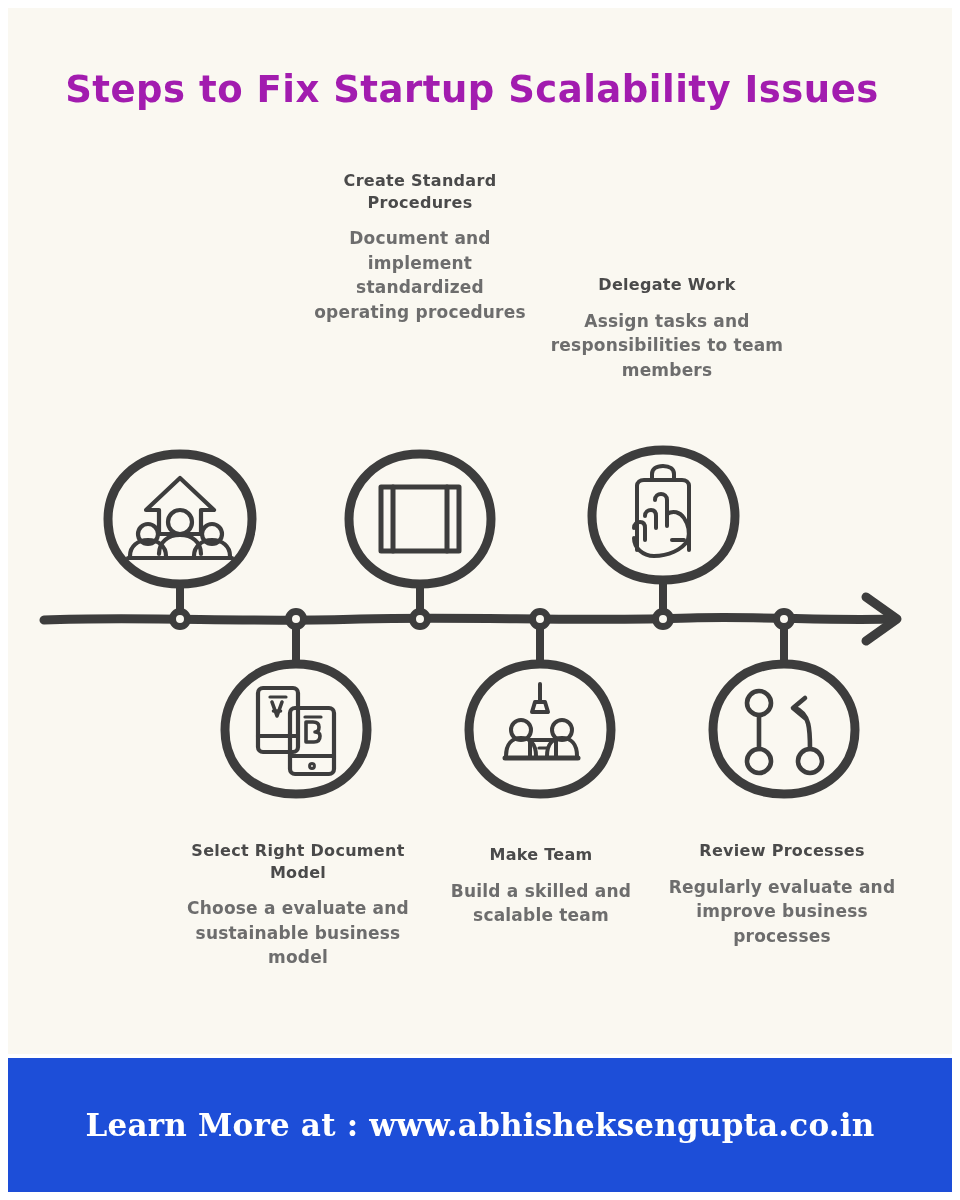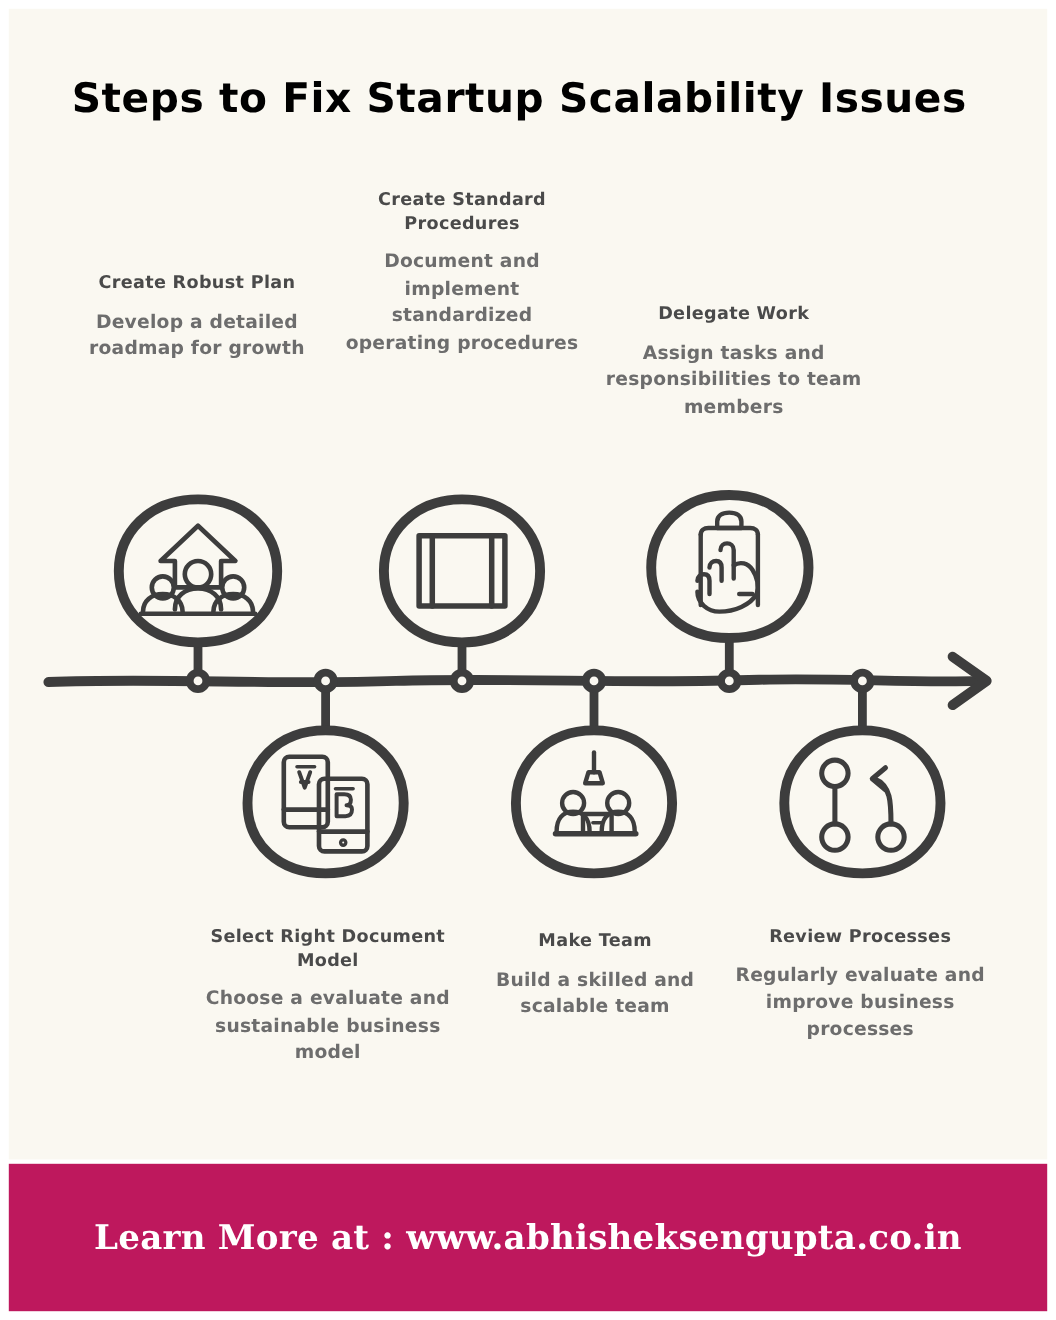--- a/index.html
+++ b/index.html
@@ -28,21 +28,21 @@
   #title {
     position: absolute;
     left: 0;
     top: 68px;
     width: 944px;
     text-align: center;
     font-family: "DejaVu Sans", sans-serif;
     font-weight: 700;
     font-size: 37px;
     letter-spacing: 0.5px;
-    color: #000000;
+    color: #a21caf;
     white-space: nowrap;
   }
   
   .step-text {
     position: absolute;
     text-align: center;
     color: #5b5b5b;
   }
   .step-title {
     font-family: "DejaVu Sans", sans-serif;
@@ -78,21 +78,21 @@
     width: 944px;
     height: 380px;
   }
   
   #footer {
     position: absolute;
     left: 8px;
     top: 1058px;
     width: 944px;
     height: 134px;
-    background: #be185d;
+    background: #1d4ed8;
     display: flex;
     align-items: center;
     justify-content: center;
   }
   #footer-text {
     font-family: "DejaVu Serif", serif;
     font-weight: 700;
     font-size: 31px;
     color: #ffffff;
     letter-spacing: 0.2px;
@@ -101,24 +101,20 @@
 </style>
 </head>
 <body>
 
 <div id="page">
 
   <div id="canvas"></div>
 
   <div id="title">Steps to Fix Startup Scalability Issues</div>
 
-  <div class="step-text" id="t-plan">
-    <div class="step-title">Create Robust Plan</div>
-    <div class="step-desc">Develop a detailed roadmap for growth</div>
-  </div>
 
   <div class="step-text" id="t-sop">
     <div class="step-title">Create Standard Procedures</div>
     <div class="step-desc">Document and implement standardized operating procedures</div>
   </div>
 
   <div class="step-text" id="t-delegate">
     <div class="step-title">Delegate Work</div>
     <div class="step-desc">Assign tasks and responsibilities to team members</div>
   </div>

